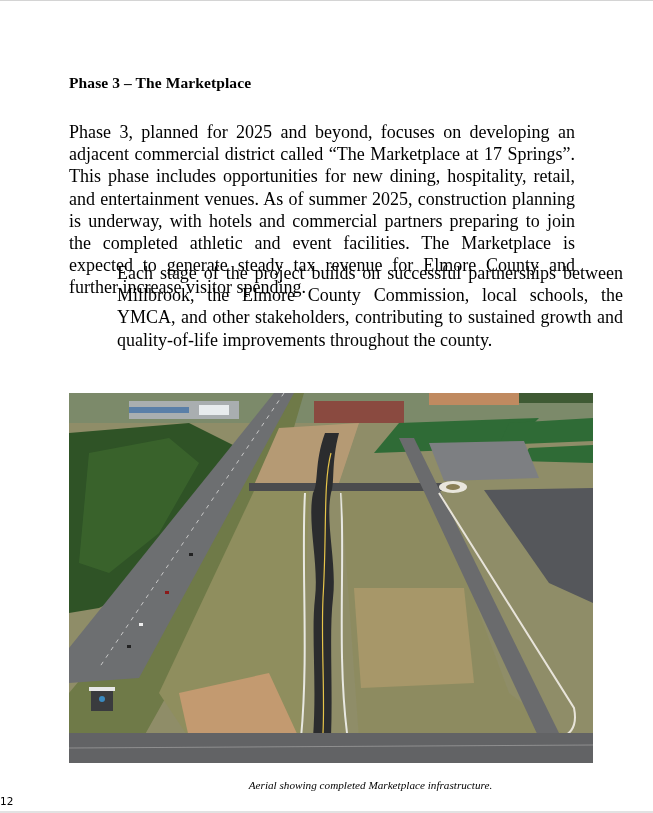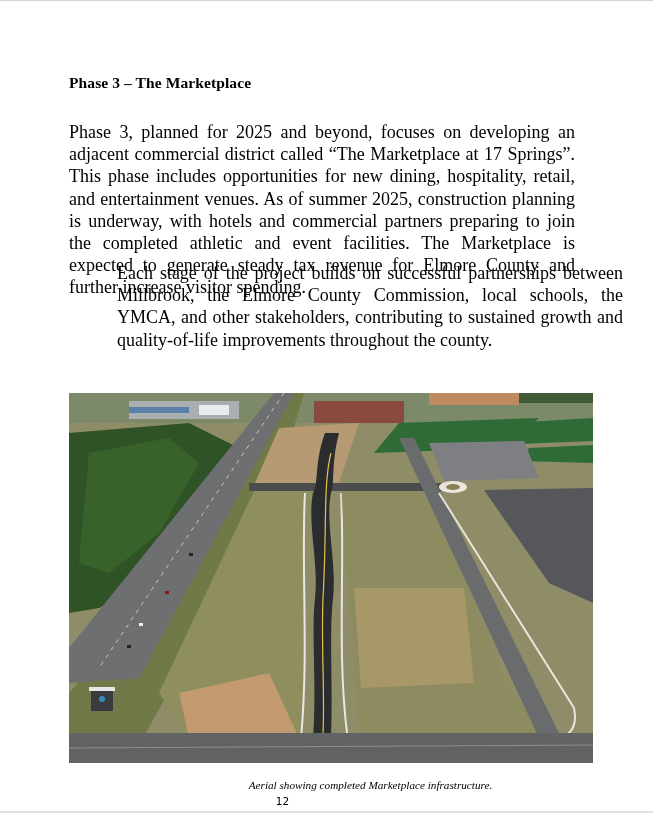--- a/index.html
+++ b/index.html
@@ -6,21 +6,21 @@
   body { width: 653px; height: 813px; position: relative; overflow: hidden; font-family: "Liberation Serif", serif; color: #000; }
   .top-rule { position: absolute; left: 0; top: 0; width: 653px; height: 1px; background: #d4d4d4; }
   .bottom-rule { position: absolute; left: 0; top: 811px; width: 653px; height: 2px; background: #e2e2e2; }
   .heading { position: absolute; left: 69px; top: 74px; font-size: 15.5px; font-weight: bold; letter-spacing: 0.1px; white-space: nowrap; text-align: right; }
   .para { position: absolute; left: 69px; width: 506px; font-size: 18px; line-height: 22.2px; text-align: justify; margin: 0; }
   .p1 { top: 121px; }
   .p2 { top: 262px; margin-left: 48px; }
   .photo { position: absolute; left: 69px; top: 393px; width: 524px; height: 370px; overflow: hidden; background: #8b8a6a; }
   .photo svg { display: block; }
   .caption { position: absolute; left: 0; width: 653px; top: 779px; text-align: center; font-style: italic; font-size: 11.2px; padding-left: 44px; }
-  .page-num { position: absolute; left: 0; width: 565px; top: 795px; text-align: center; font-family: "DejaVu Sans", sans-serif; font-size: 10.5px; }
+  .page-num { position: absolute; left: 0; width: 565px; top: 795px; font-family: "DejaVu Sans", sans-serif; font-size: 10.5px; }
 </style>
 </head>
 <body>
 
 <div class="top-rule"></div>
 
 <h2 class="heading" style="margin:0;">Phase 3 – The Marketplace</h2>
 
 <p class="para p1">Phase 3, planned for 2025 and beyond, focuses on developing an adjacent commercial district called “The Marketplace at 17 Springs”. This phase includes opportunities for new dining, hospitality, retail, and entertainment venues. As of summer 2025, construction planning is underway, with hotels and commercial partners preparing to join the completed athletic and event facilities. The Marketplace is expected to generate steady tax revenue for Elmore County and further increase visitor spending.</p>
 <p class="para p2">Each stage of the project builds on successful partnerships between Millbrook, the Elmore County Commission, local schools, the YMCA, and other stakeholders, contributing to sustained growth and quality-of-life improvements throughout the county.</p>

